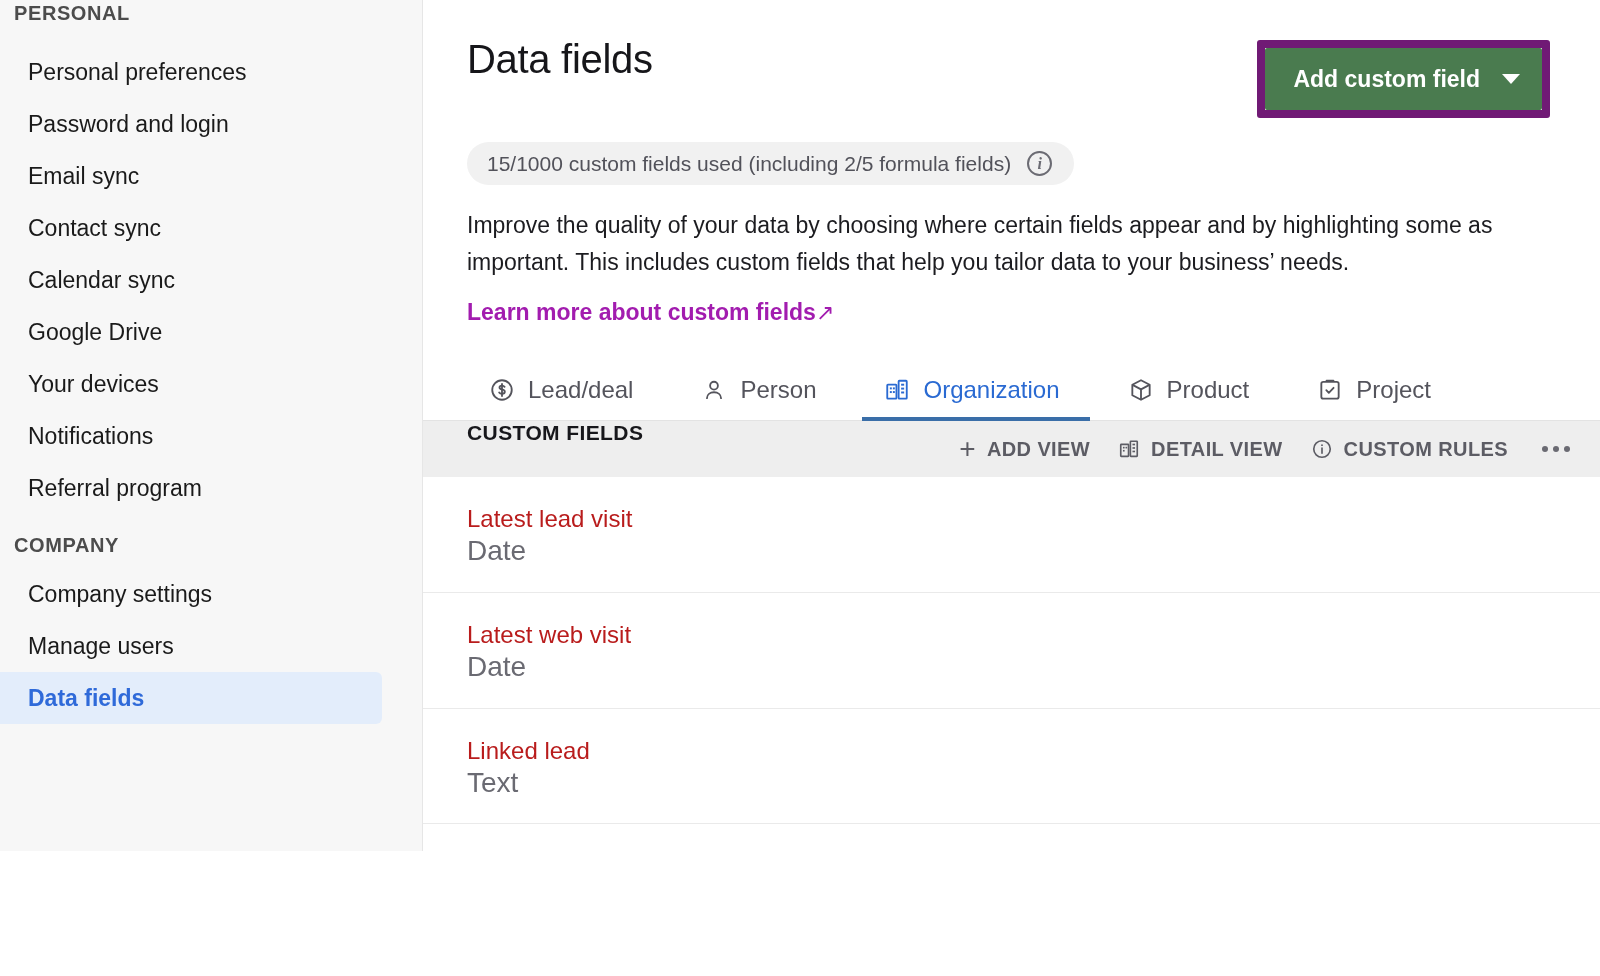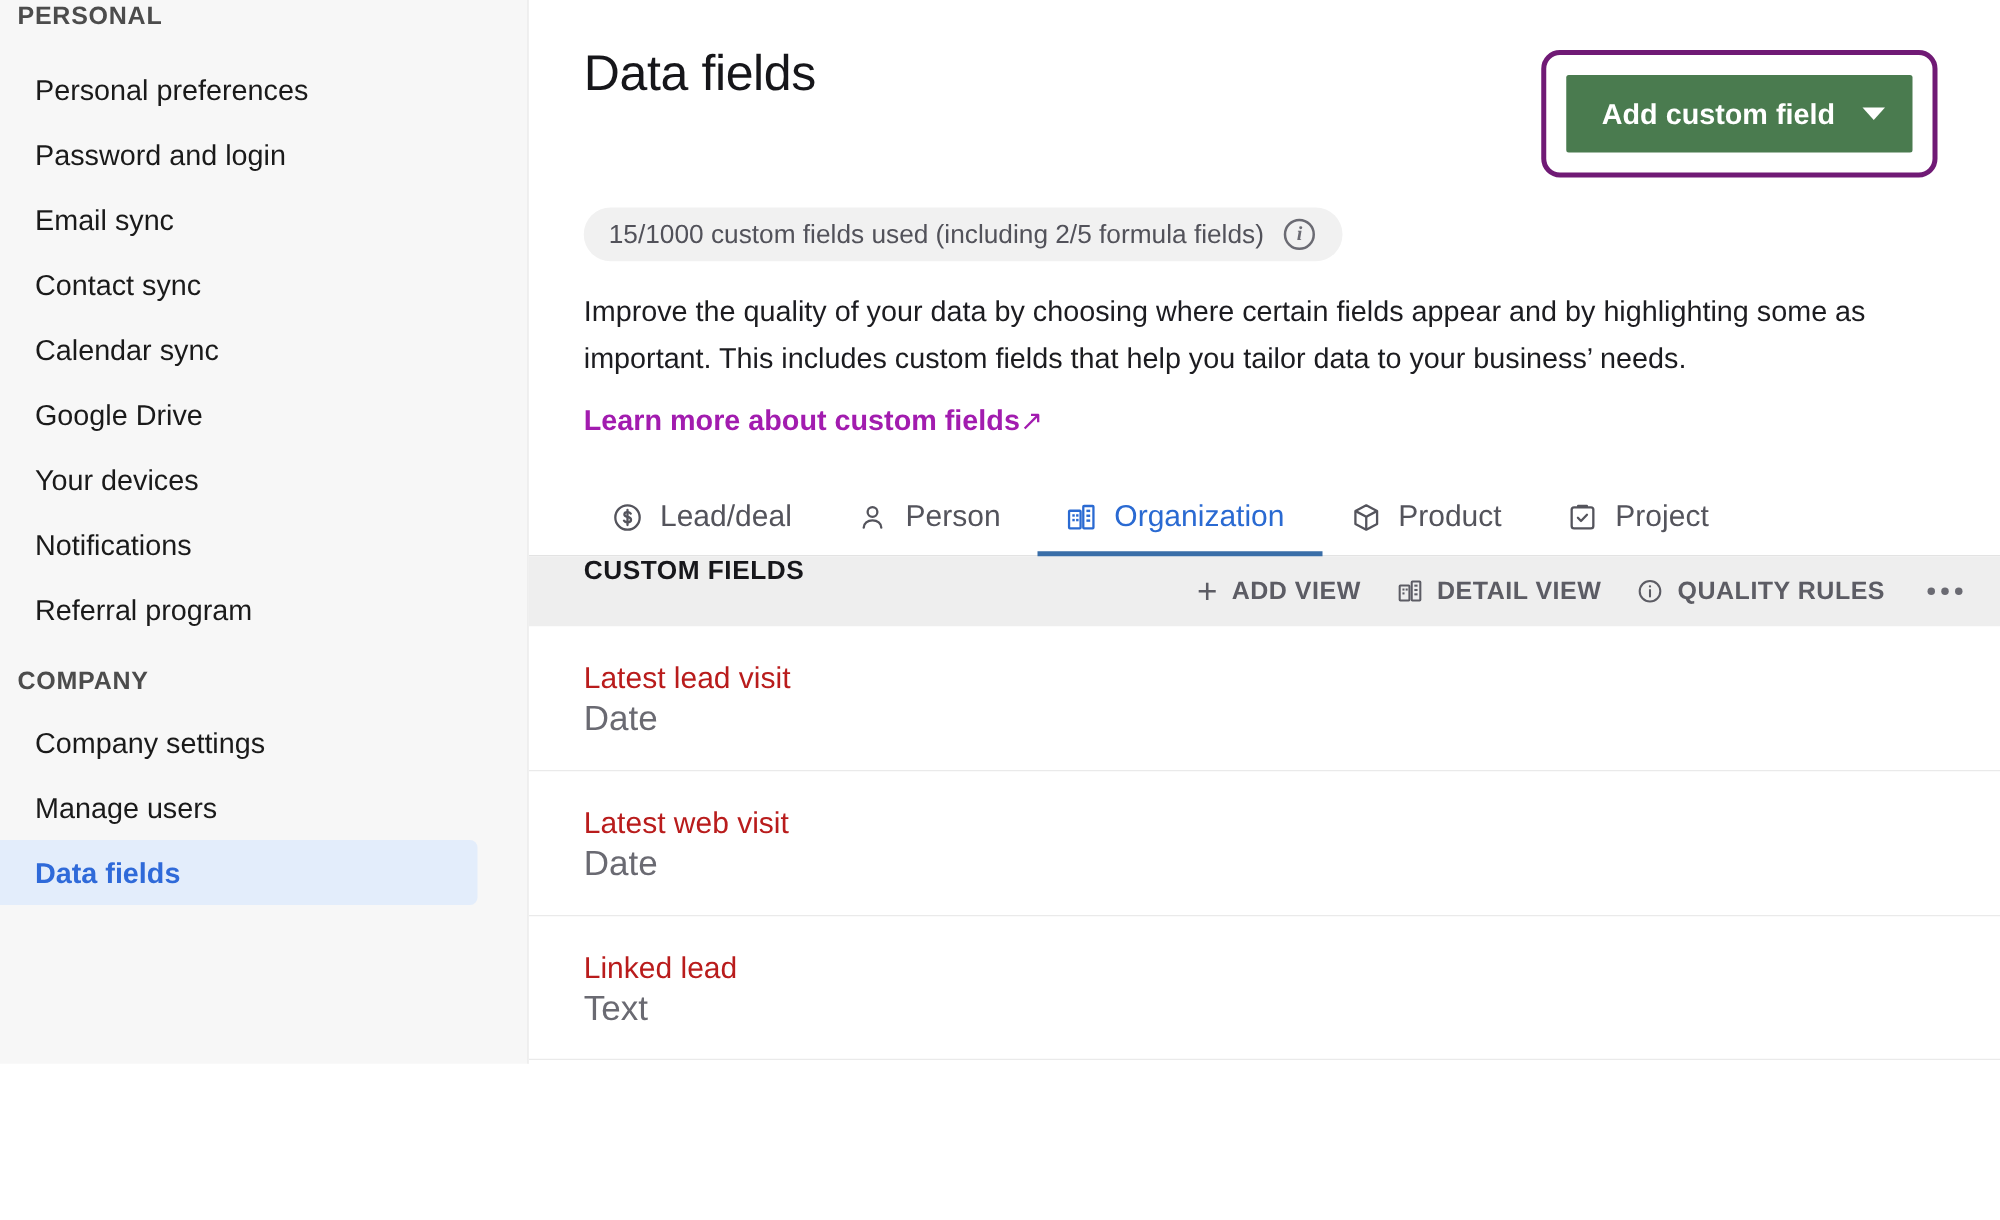--- a/index.html
+++ b/index.html
@@ -84,23 +84,23 @@
     font-size: 40px;
     font-weight: normal;
     color: #16161a;
     margin: 0;
     line-height: 1.05;
     letter-spacing: -0.3px;
   }
 
   
   .add-field-wrap {
-    border: 4px solid #701a75;
-    border-radius: 15px;
-    padding: 16px;
+    border: 8px solid #701a75;
+    border-radius: 3px;
+    padding: 0;
     margin-top: 2px;
     margin-right: 6px;
     display: inline-block;
     line-height: 0;
   }
   .add-field-btn {
     display: flex;
     align-items: center;
     gap: 22px;
     background: #4a7b4f;
@@ -167,21 +167,21 @@
     font-weight: bold;
     text-decoration: none;
     cursor: pointer;
   }
   .arrow-ne { font-weight: normal; font-size: 22px; }
 
   
   .tabs {
     display: flex;
     align-items: flex-start;
-    gap: 0;
+    gap: 16px;
     margin-top: 44px;
     border-bottom: 1px solid #e3e3e3;
     padding-left: 44px;
   }
   .tab {
     display: flex;
     align-items: center;
     gap: 13px;
     padding: 6px 30px 16px 22px;
     font-size: 24px;
@@ -400,21 +400,21 @@
         </div>
 
         <div class="toolbar-btn">
           <span>
             <svg width="22" height="22" viewBox="0 0 24 24" fill="none" stroke="#5c5c64" stroke-width="1.8">
               <circle cx="12" cy="12" r="9"></circle>
               <path d="M12 11v5.6" stroke-linecap="round"></path>
               <circle cx="12" cy="7.8" r="1" fill="#5c5c64" stroke="none"></circle>
             </svg>
           </span>
-          <span>QUALITY RULES</span>
+          <span>CUSTOM RULES</span>
         </div>
 
         <div class="dots">
           <i></i>
             <i></i>
             <i></i>
         </div>
 
       </div>
     </div>

